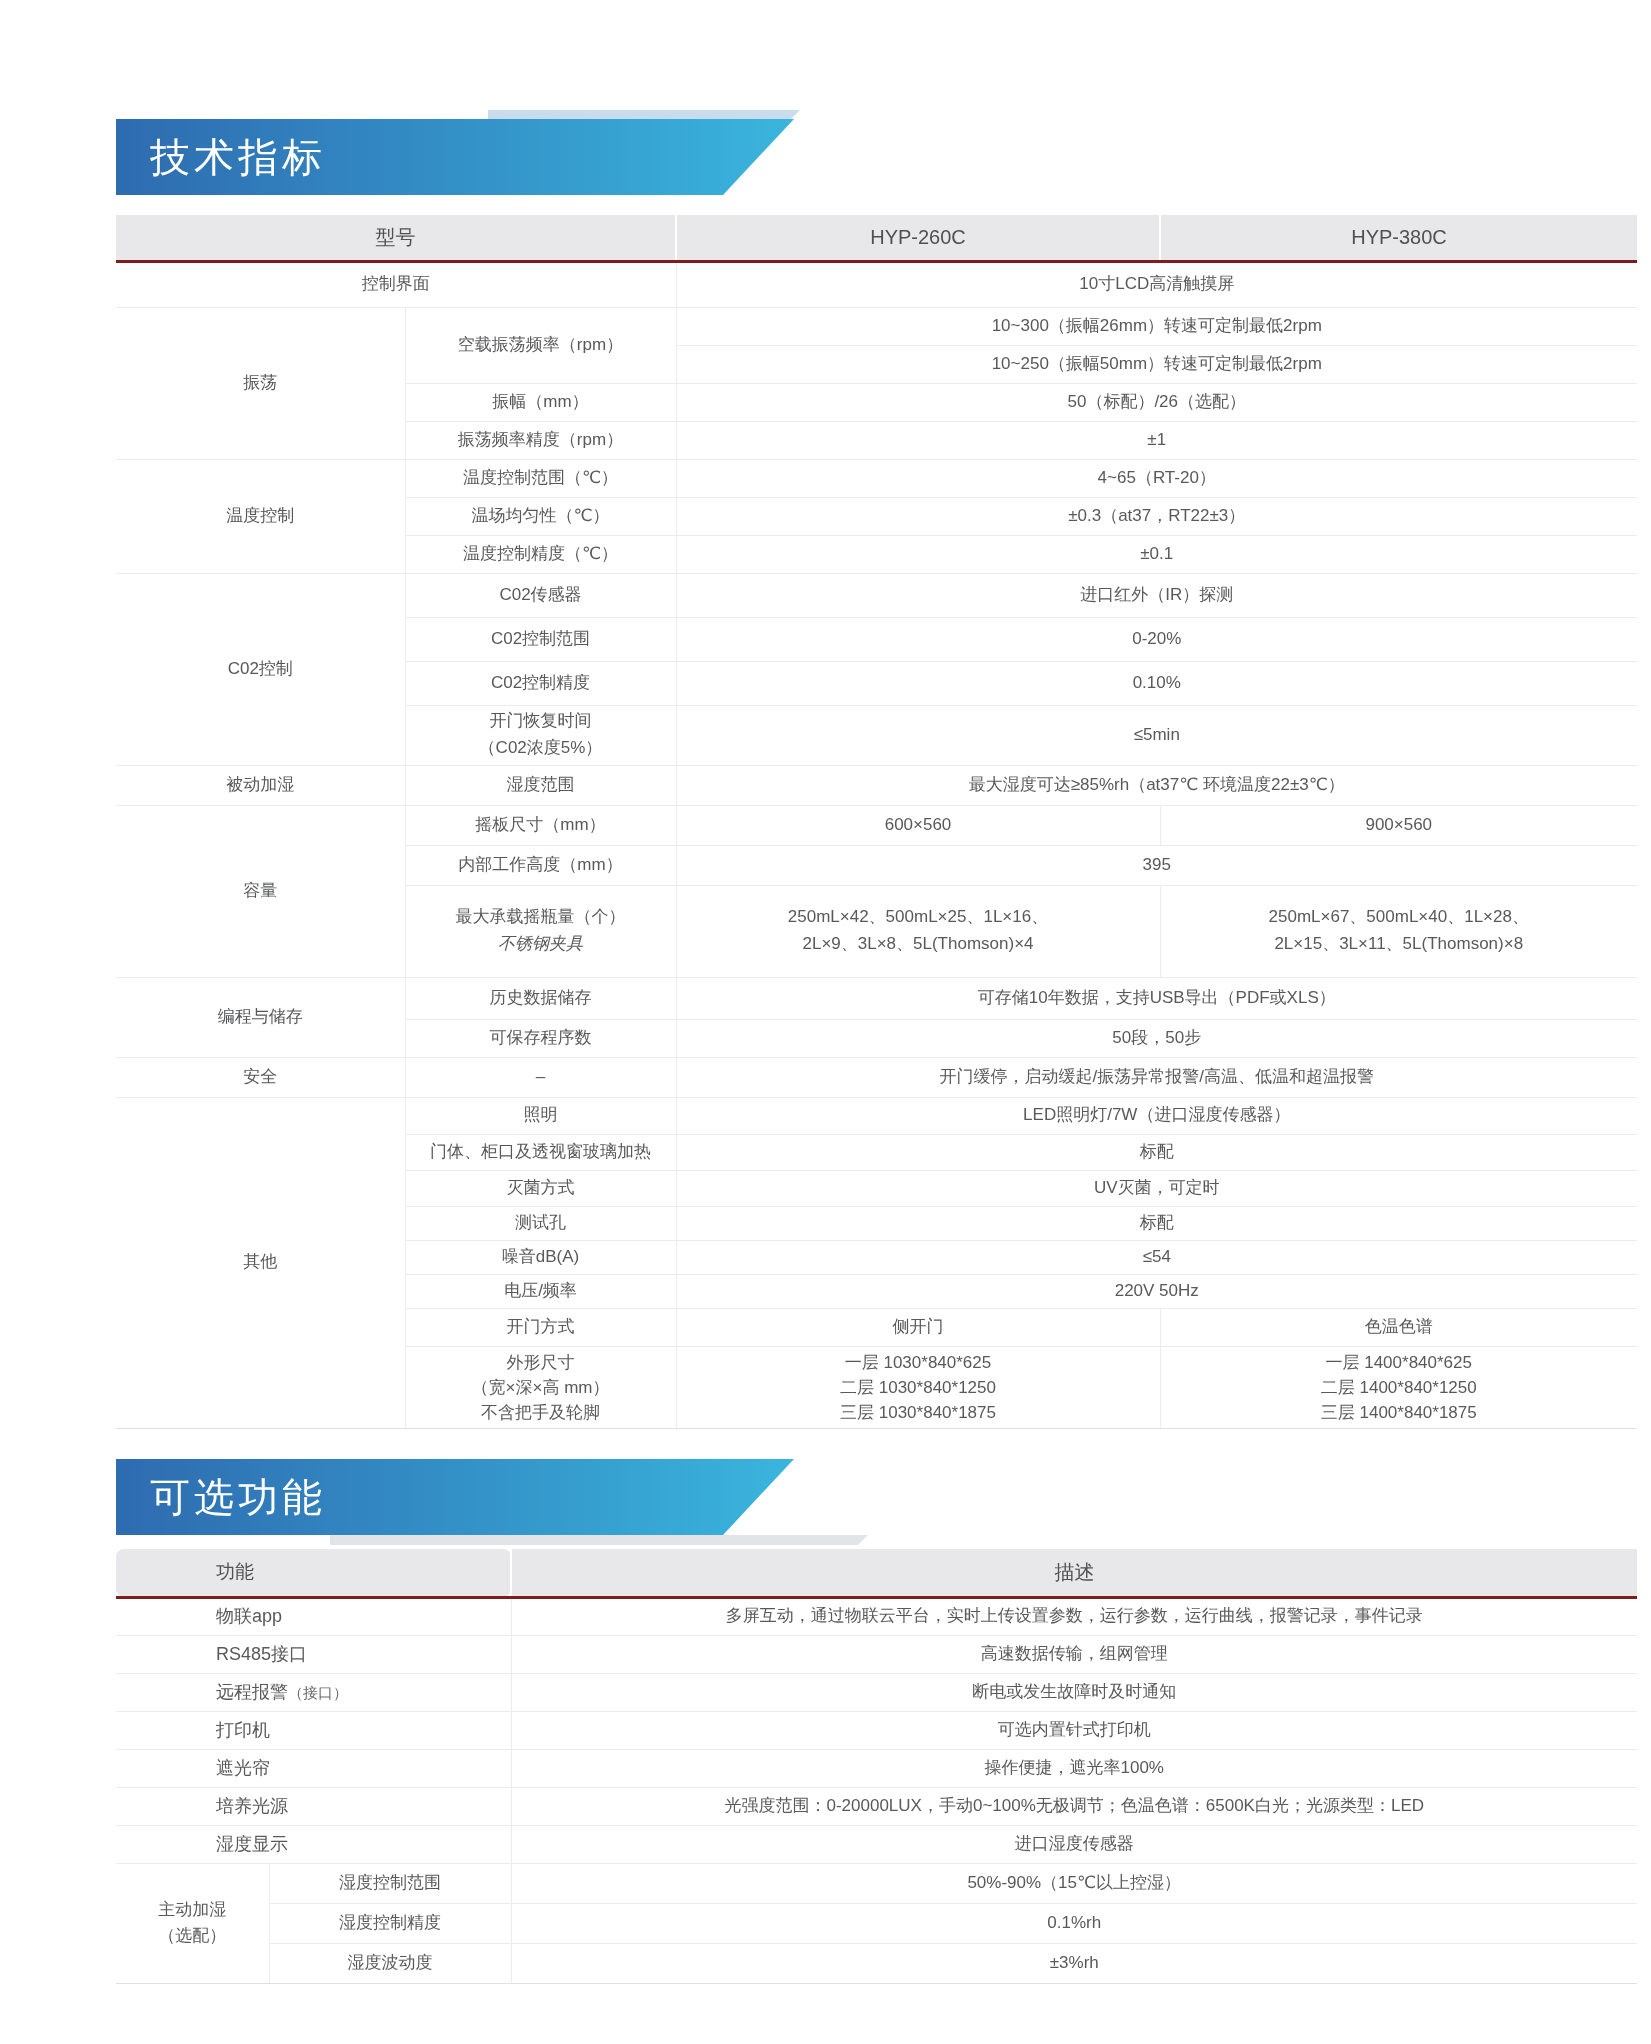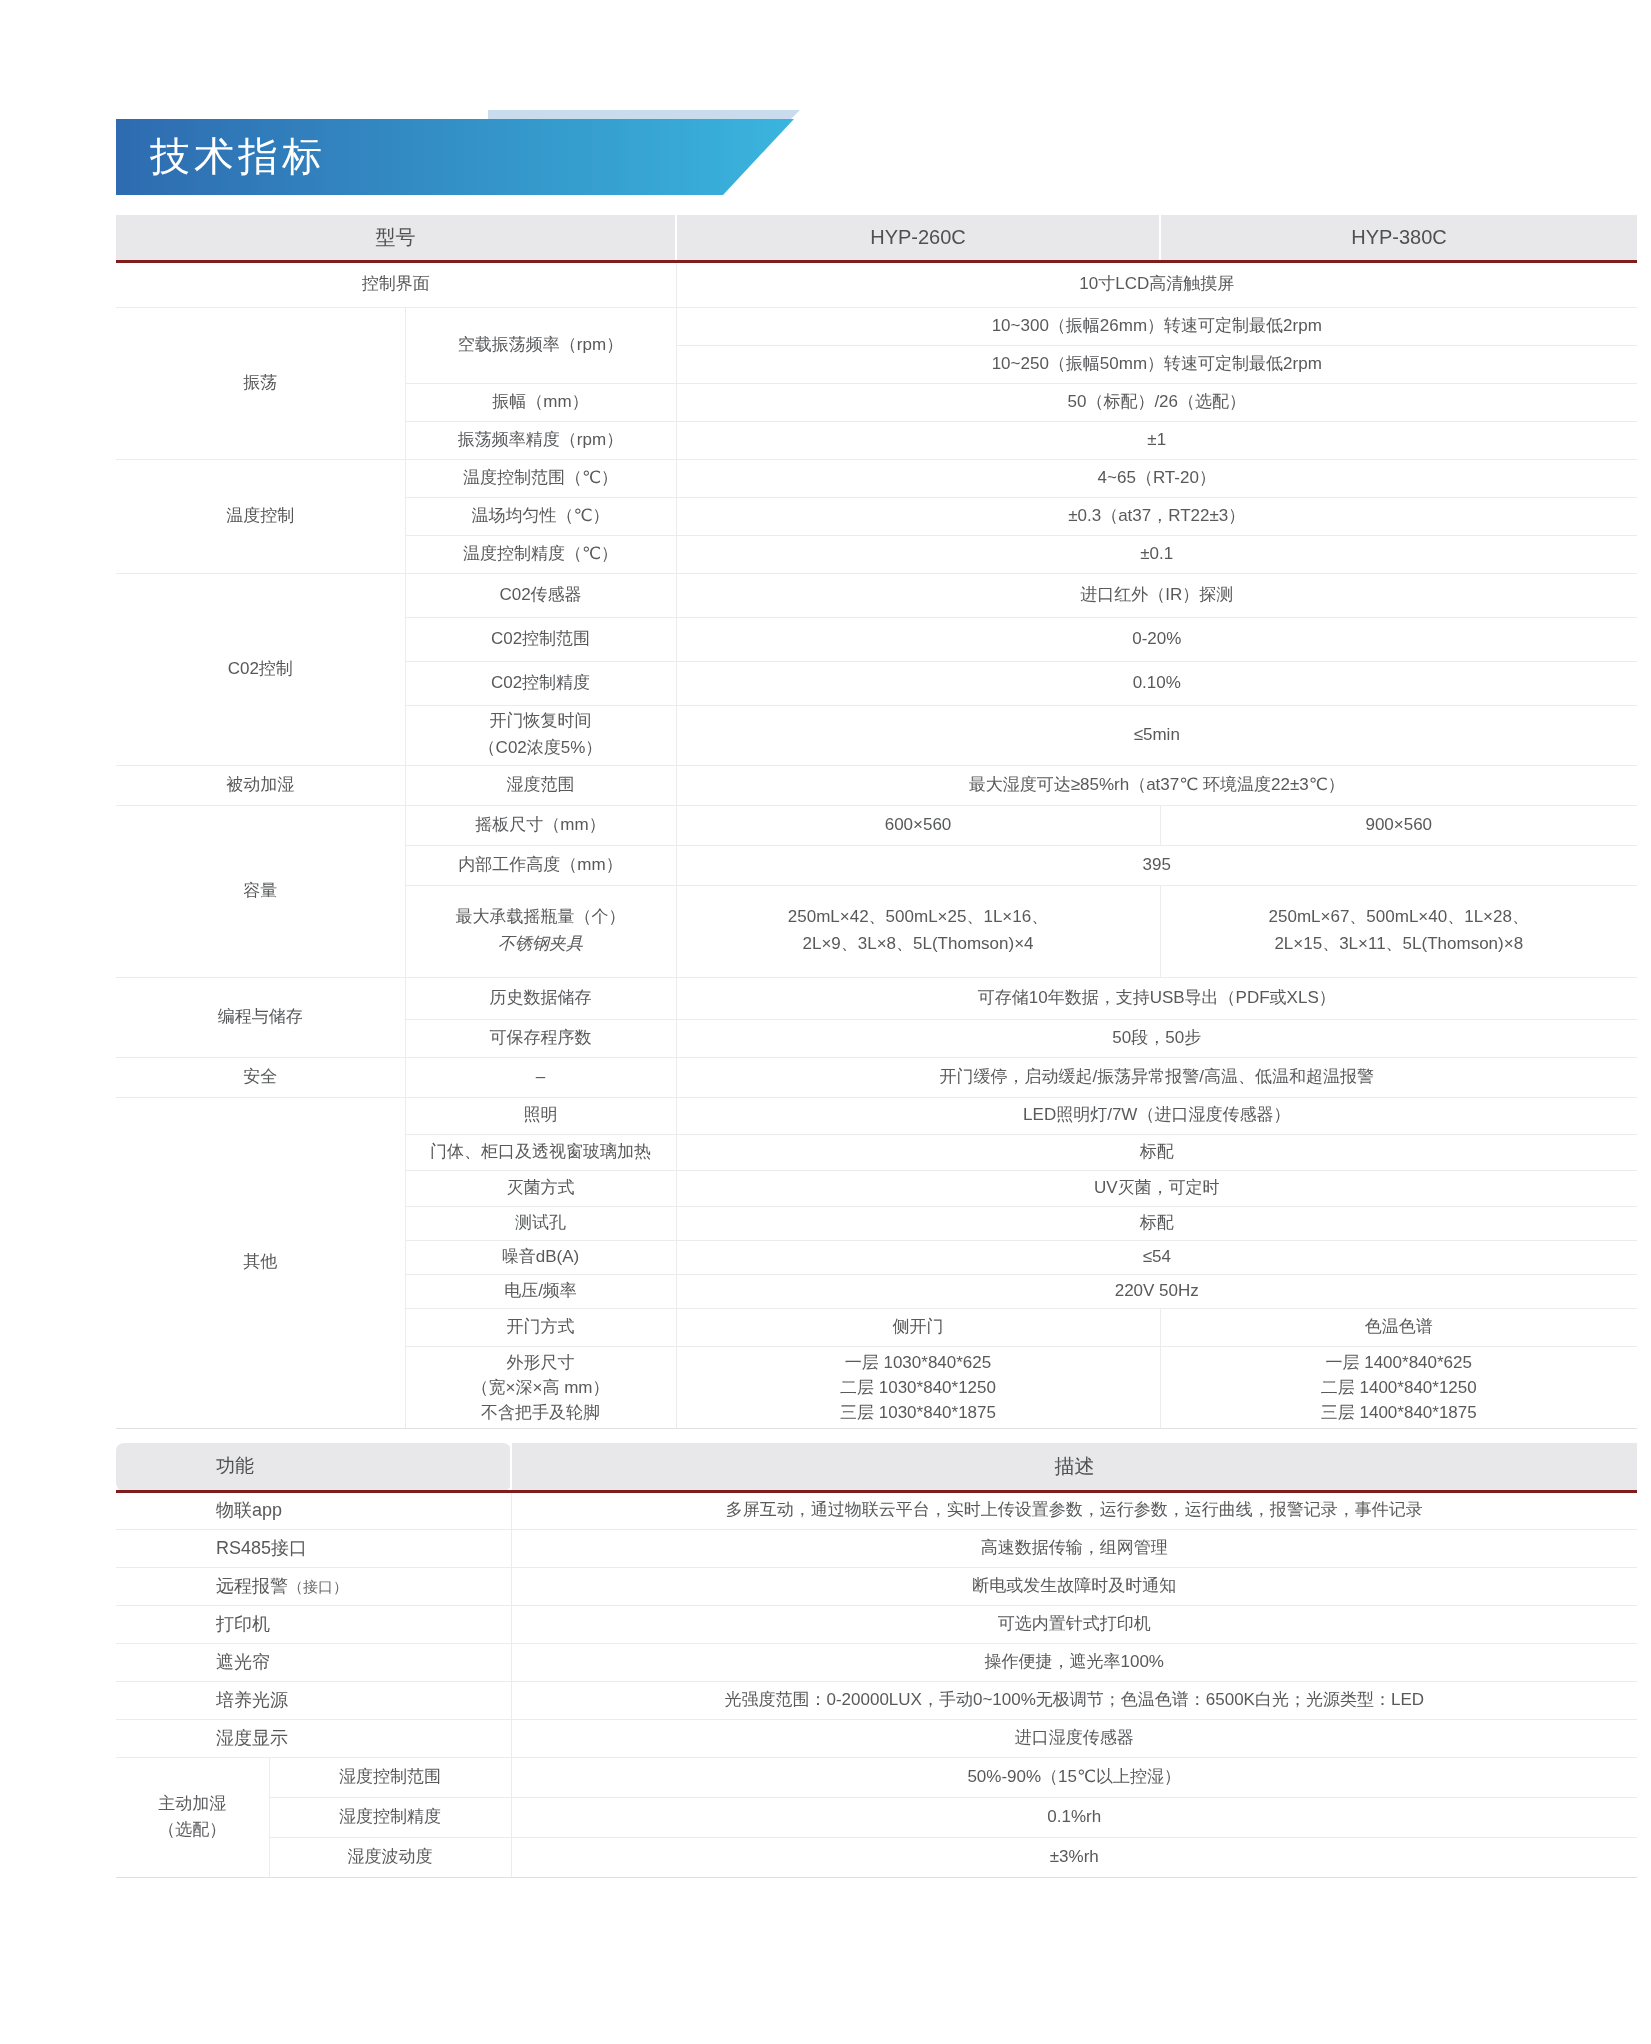--- a/index.html
+++ b/index.html
@@ -4,21 +4,21 @@
 <style>
   html,body{margin:0;padding:0;background:#ffffff;}
   body{
     width:1651px;height:2044px;position:relative;
     font-family:"Liberation Sans","DejaVu Sans",sans-serif;
     color:#58595b;-webkit-font-smoothing:antialiased;
   }
   .wrap{position:relative;margin-left:116px;width:1521px;}
 
   
-  .banner-box{position:relative;width:678px;font-family:Liberation Serif, serif;}
+  .banner-box{position:relative;width:678px;}
   .banner-box.first{margin-top:119px;}
   .banner{
     position:relative;width:678px;height:76px;
     background:linear-gradient(90deg,#2e6bb0 0%,#3599cc 62%,#3ab5de 100%);
     clip-path:polygon(0 0,100% 0,calc(100% - 71px) 100%,0 100%);
     display:flex;align-items:center;
   }
   .banner-title{
     color:#ffffff;font-size:40px;letter-spacing:4px;
     padding-left:34px;font-weight:500;line-height:1;
@@ -236,20 +236,26 @@
       <td class="tri-line">
         <span>一层 1400*840*625</span>
         <span>二层 1400*840*1250</span>
         <span>三层 1400*840*1875</span>
       </td>
     </tr>
   </tbody>
       </table>
   </div>
 
+  <div class="banner-box" style="margin-top:30px">
+    <div class="banner">
+      <span class="banner-title">可选功能</span>
+    </div>
+    <div class="accent-bottom"></div>
+  </div>
 
   <div class="tablebox opt">
   <table>
     <colgroup>
           <col style="width:153px">
           <col style="width:242px">
           <col style="width:1126px">
         </colgroup>
 
     <tbody>

